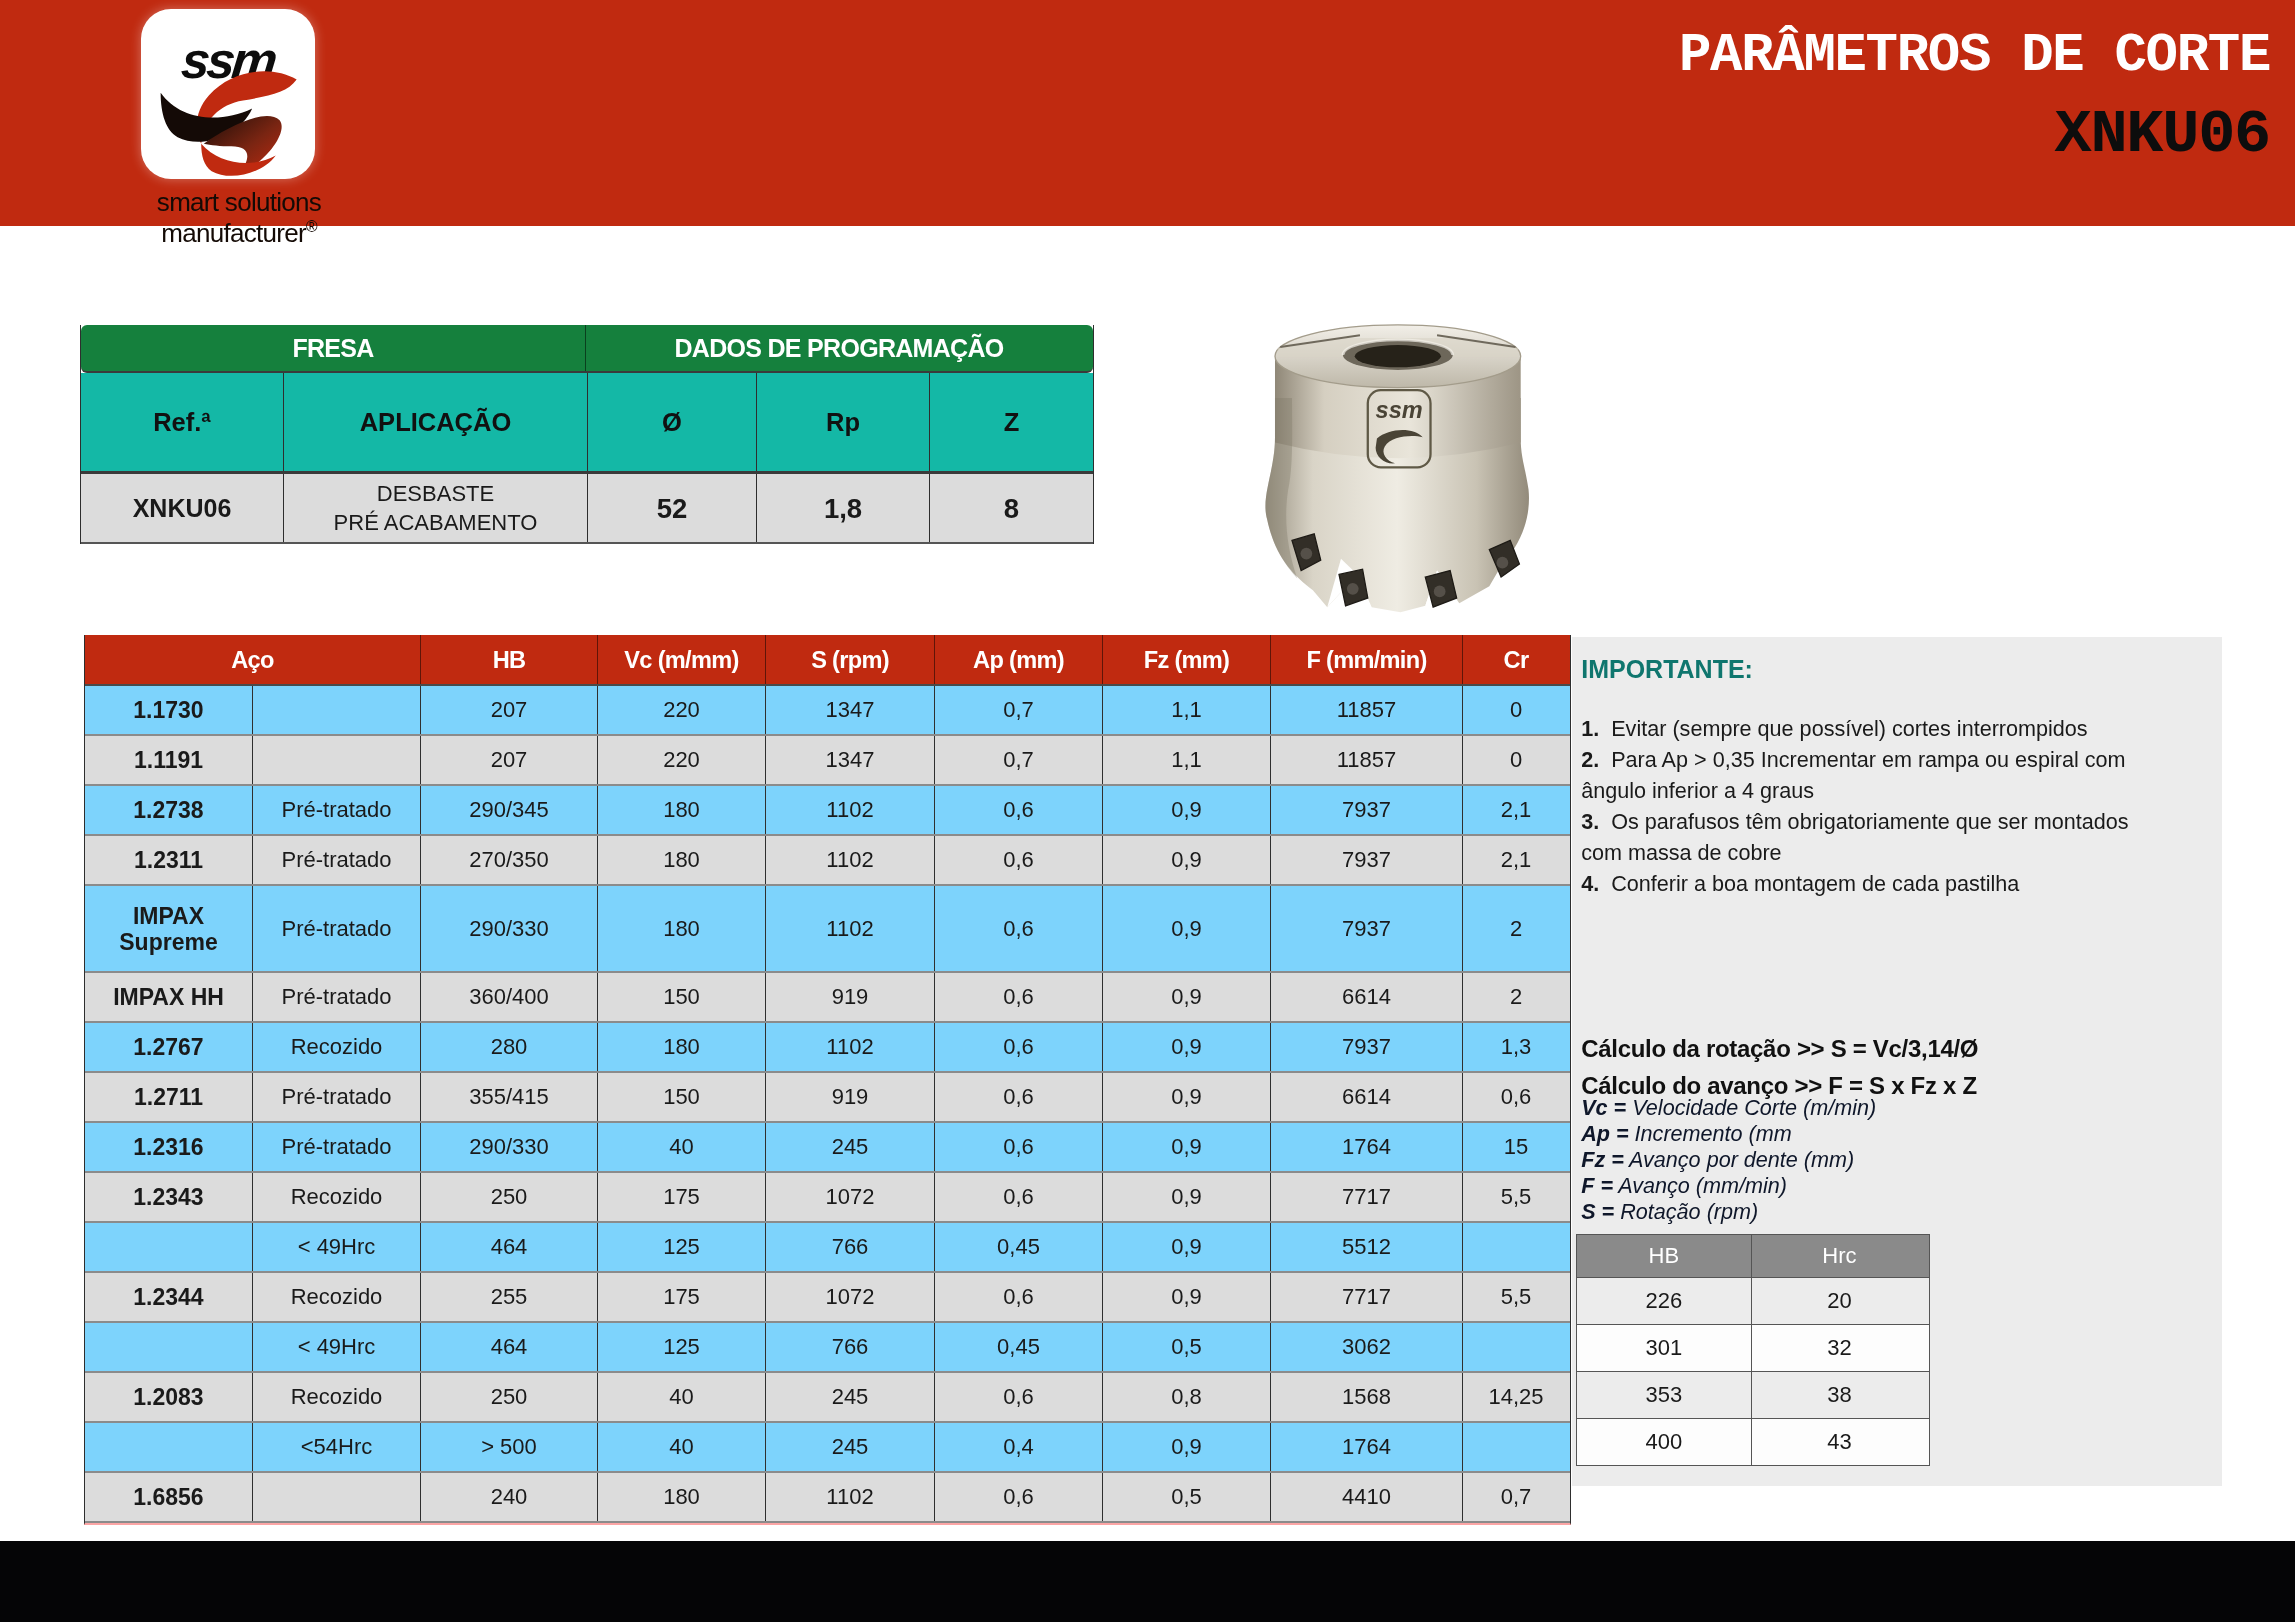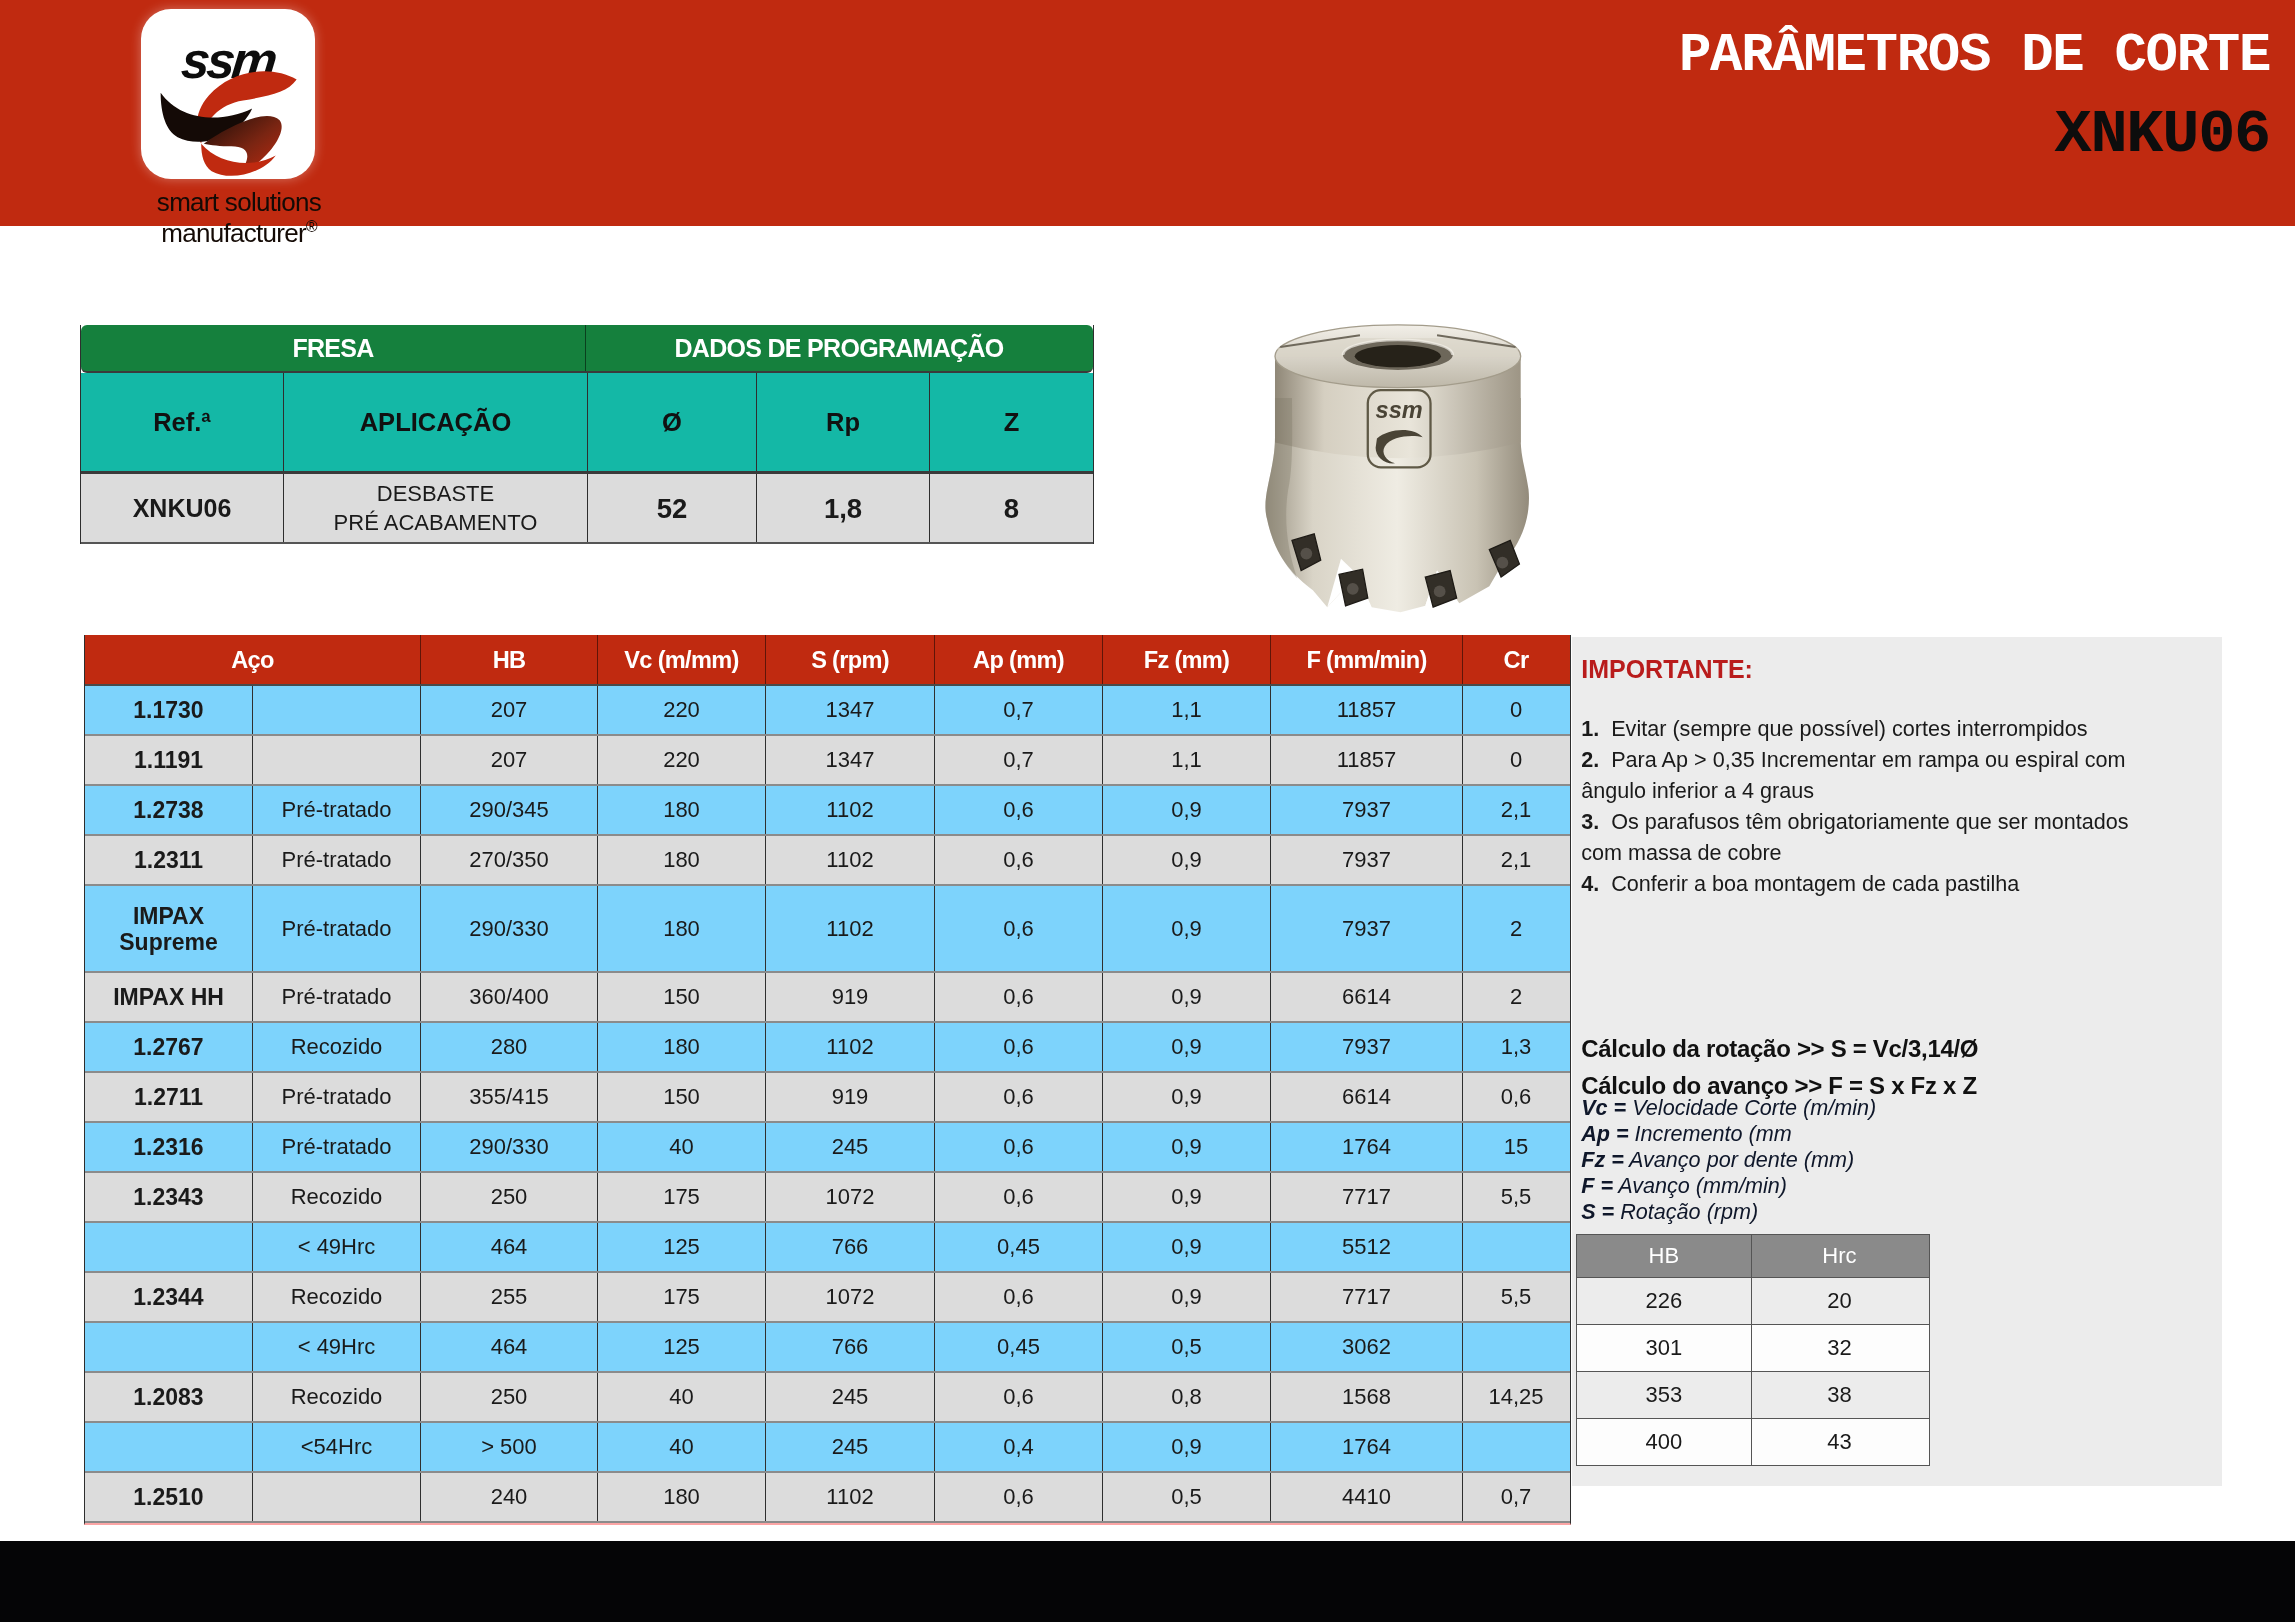--- a/index.html
+++ b/index.html
@@ -48,21 +48,21 @@
   .mhead .aco{grid-column:1 / 3;}
   .mcell{display:flex;align-items:center;justify-content:center;font-size:22px;color:#1a1a1a;border-right:1.3px solid #2f2f2f;text-align:center;line-height:26px;}
   .mrow .mcell:last-child{border-right:none;}
   .brow{height:48px;background:#7dd3fc;border-bottom:2px solid #8b8b8b;}
   .brow.shade{background:#dcdcdc;}
   .brow.tall{height:85px;}
   .mname{font-weight:bold;font-size:23px;}
 
   
   .panel{left:1572px;top:637px;width:650px;height:849px;background:#ececec;}
-  .p-title{position:absolute;left:9.2px;top:18.3px;font-size:25px;font-weight:bold;color:#b91c1c;}
+  .p-title{position:absolute;left:9.2px;top:18.3px;font-size:25px;font-weight:bold;color:#0f766e;}
   .p-items{position:absolute;left:9.2px;top:76px;width:592px;font-size:21.6px;line-height:31px;color:#1a1a1a;}
   .p-item .n{font-weight:bold;}
   .p-formulas{position:absolute;left:9.2px;top:393px;font-size:24px;font-weight:bold;line-height:37px;color:#111;letter-spacing:-0.3px;}
   .p-legend{position:absolute;left:9.2px;top:458px;font-size:21.6px;line-height:26px;color:#0f172a;font-style:italic;}
   .p-legend .term{font-weight:bold;}
 
   
   .ht{position:absolute;left:3.9px;top:597px;width:352px;border:1.3px solid #555;}
   .ht .hrow2{display:grid;grid-template-columns:175px 175px;height:42px;background:#8a8a8a;}
   .ht .hcell2{display:flex;align-items:center;justify-content:center;color:#ffffff;font-size:22px;border-right:1.3px solid #555;}
@@ -358,21 +358,21 @@
           <div class="mcell">&lt;54Hrc</div>
           <div class="mcell">&gt; 500</div>
           <div class="mcell">40</div>
           <div class="mcell">245</div>
           <div class="mcell">0,4</div>
           <div class="mcell">0,9</div>
           <div class="mcell">1764</div>
           <div class="mcell"></div>
         </div>
         <div class="mrow brow shade">
-          <div class="mcell mname">1.2510</div>
+          <div class="mcell mname">1.6856</div>
           <div class="mcell"></div>
           <div class="mcell">240</div>
           <div class="mcell">180</div>
           <div class="mcell">1102</div>
           <div class="mcell">0,6</div>
           <div class="mcell">0,5</div>
           <div class="mcell">4410</div>
           <div class="mcell">0,7</div>
         </div>
       </div>

